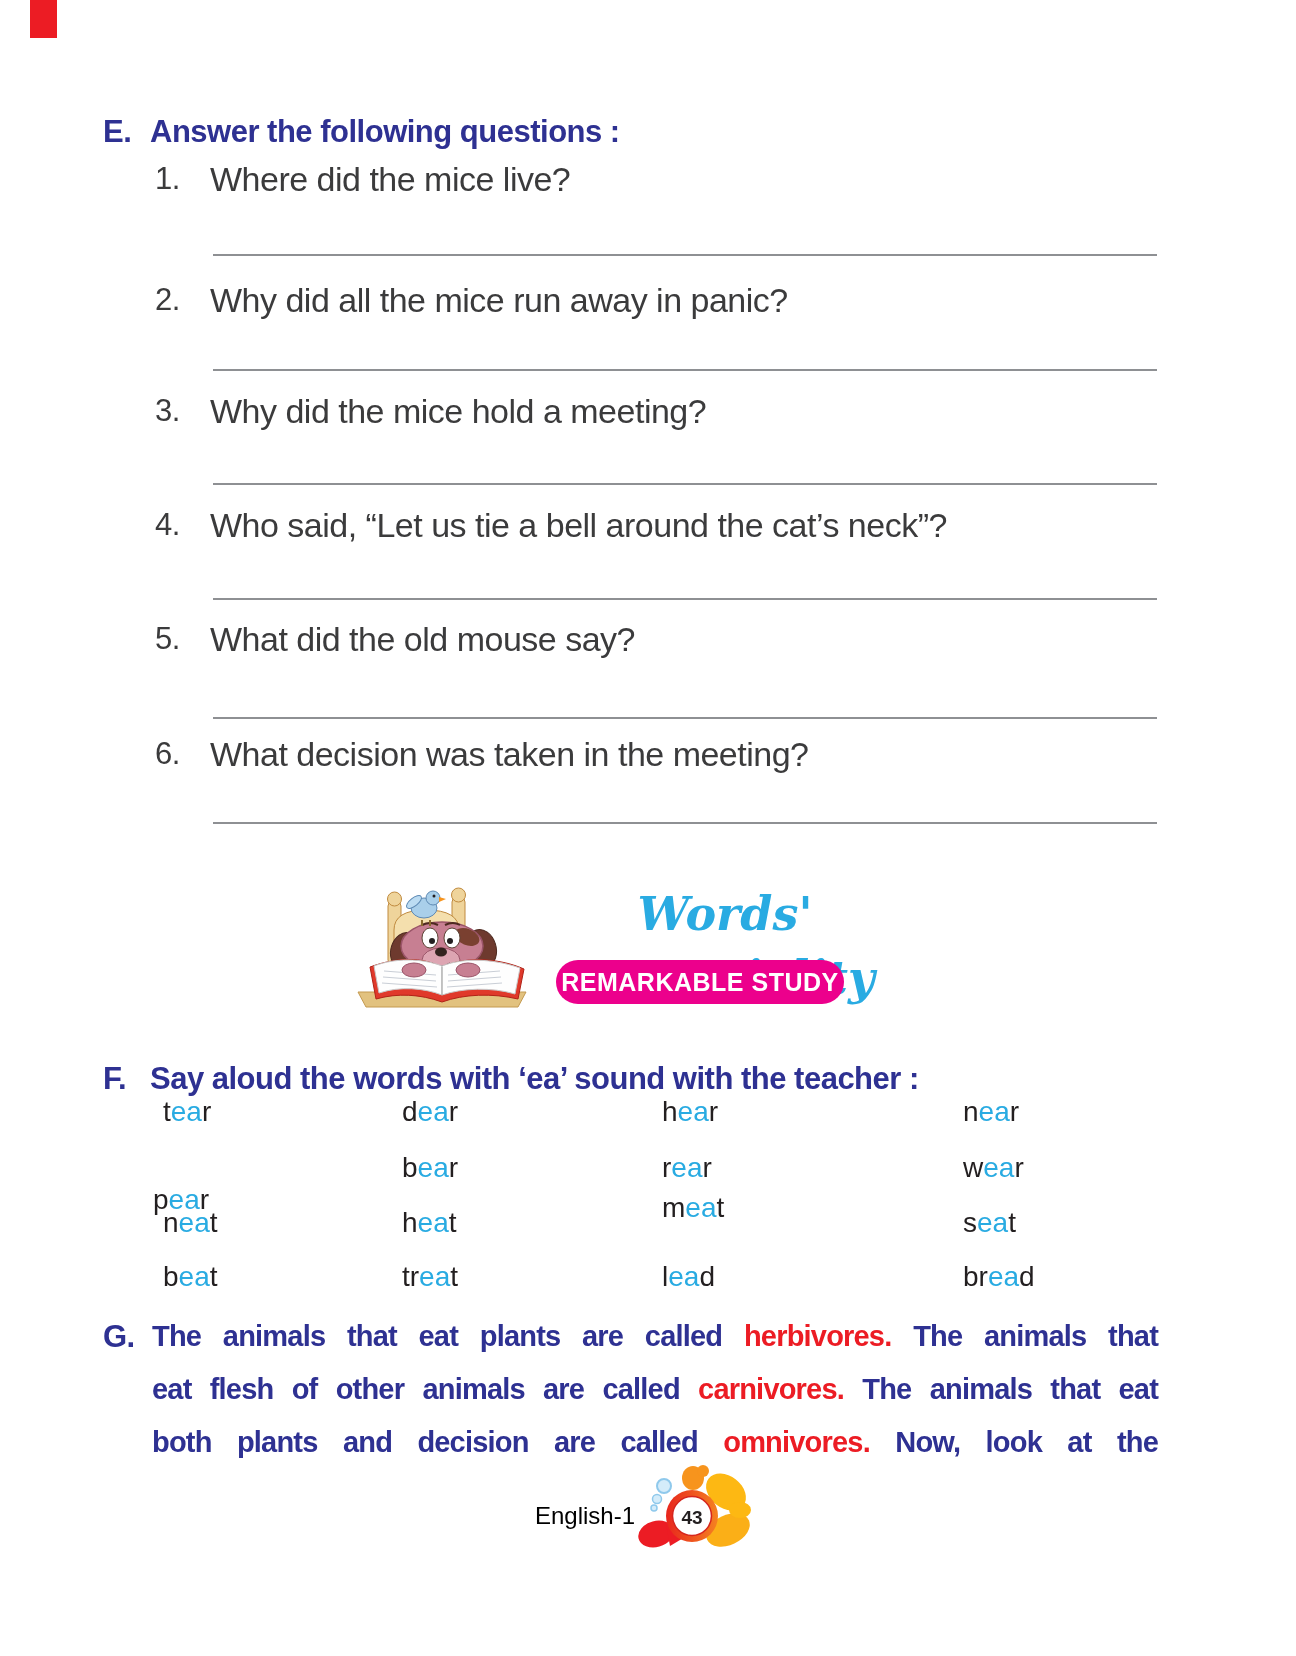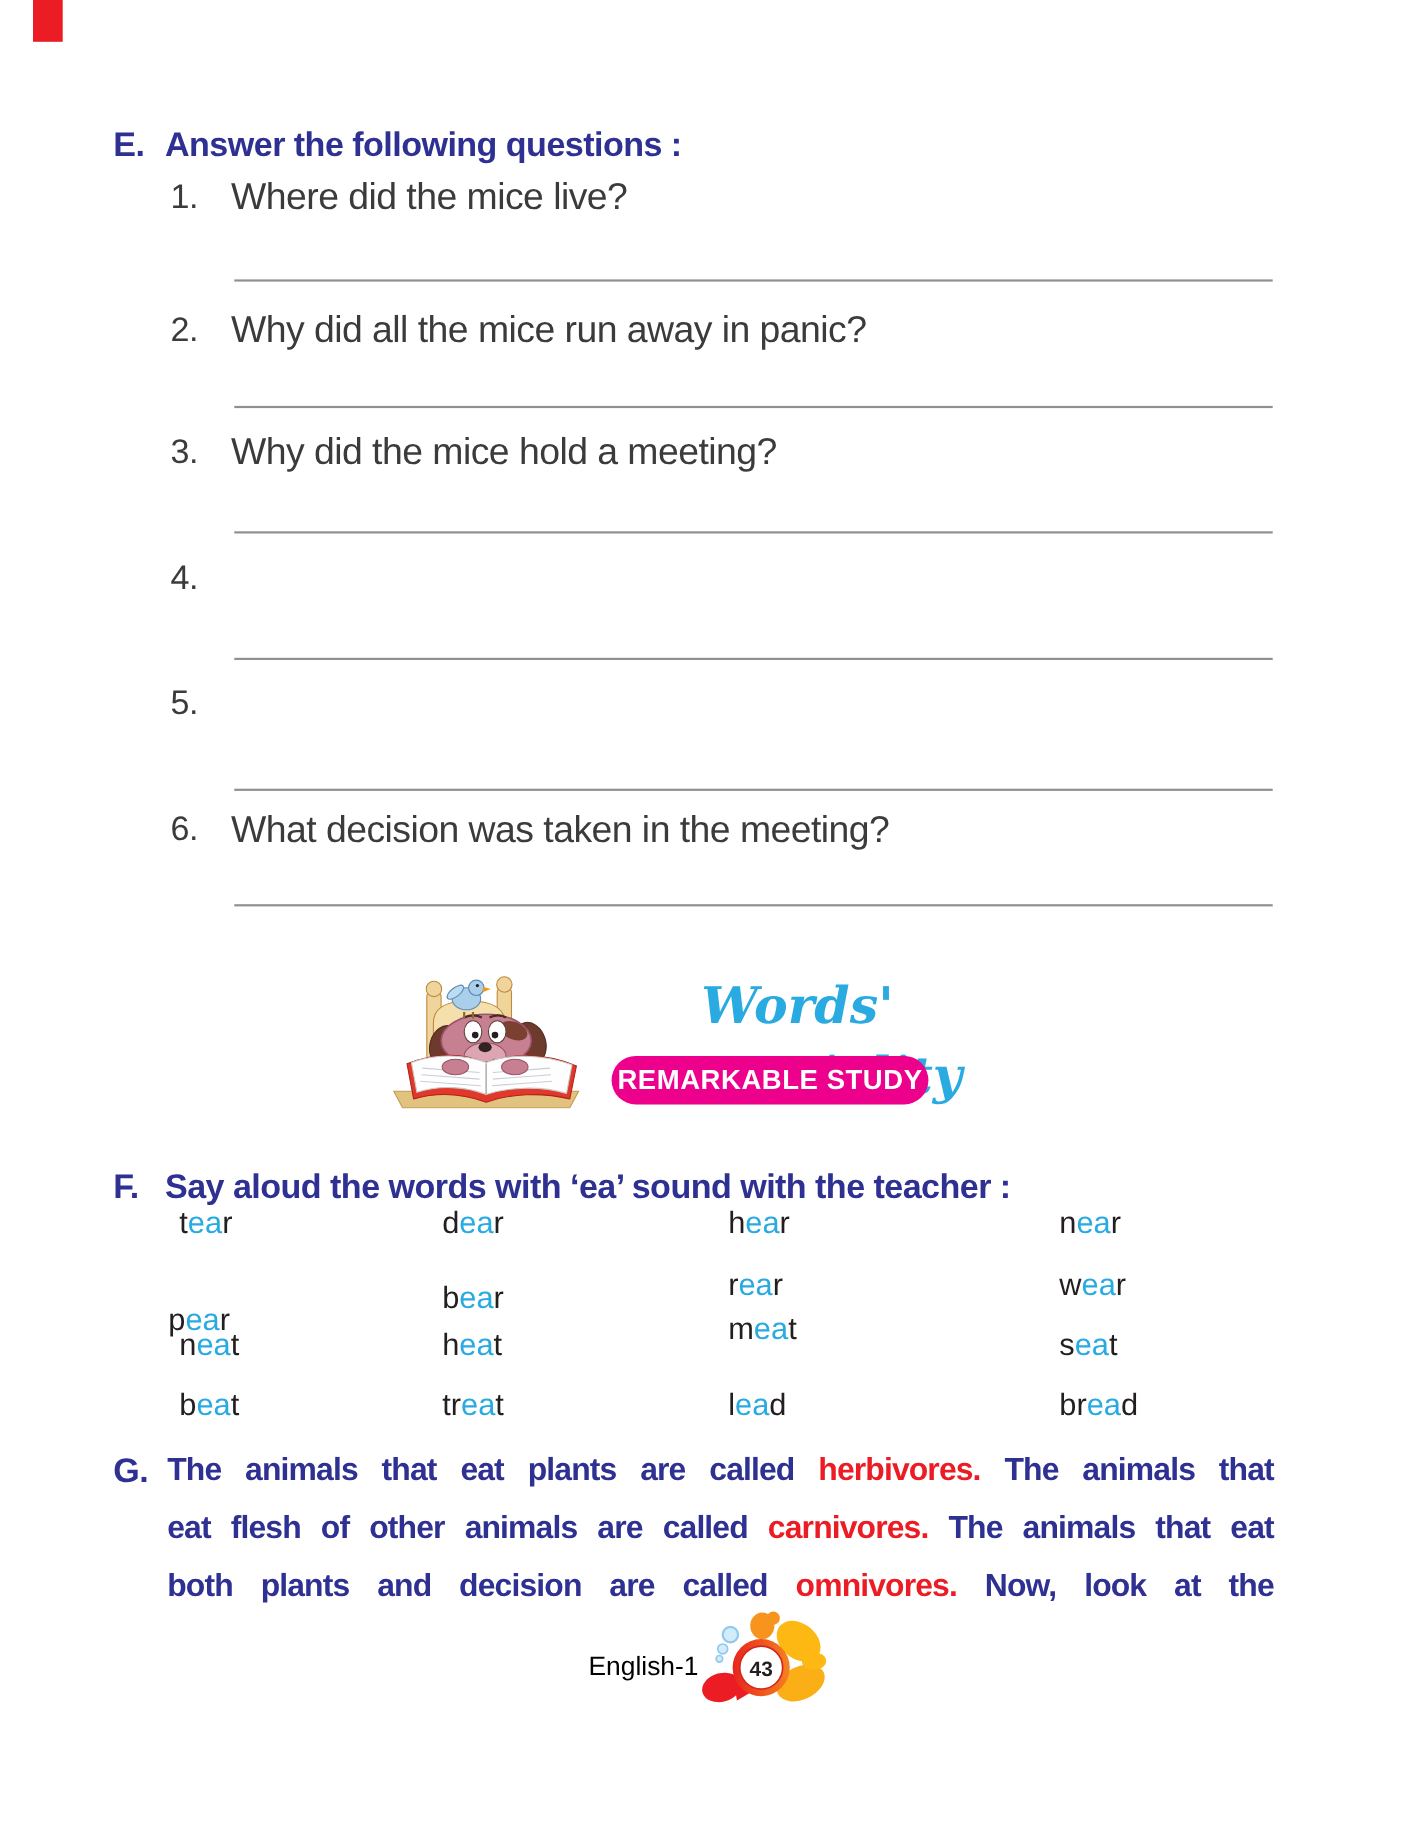--- a/index.html
+++ b/index.html
@@ -48,23 +48,25 @@
 
   <div class="q-num" style="top:280px;">2.</div>
   <div class="q-text" style="top:280px;">Why did all the mice run away in panic?</div>
   <div class="answer-line" style="top:369px;"></div>
 
   <div class="q-num" style="top:391px;">3.</div>
   <div class="q-text" style="top:391px;">Why did the mice hold a meeting?</div>
   <div class="answer-line" style="top:483px;"></div>
 
   <div class="q-num" style="top:505px;">4.</div>
+  <div class="q-text" style="top:505px;">Who said, “Let us tie a bell around the cat’s neck”?</div>
   <div class="answer-line" style="top:598px;"></div>
 
   <div class="q-num" style="top:619px;">5.</div>
+  <div class="q-text" style="top:619px;">What did the old mouse say?</div>
   <div class="answer-line" style="top:717px;"></div>
 
   <div class="q-num" style="top:734px;">6.</div>
   <div class="q-text" style="top:734px;">What decision was taken in the meeting?</div>
   <div class="answer-line" style="top:822px;"></div>
 
   <svg class="abs" style="left:352px;top:846px;" width="180" height="162" viewBox="0 0 180 162">
     <g>
       <rect x="36" y="56" width="13" height="62" rx="4" fill="#efd49b" stroke="#c08a3e"></rect>
       <circle cx="42.5" cy="53" r="7" fill="#efd49b" stroke="#c08a3e"></circle>
@@ -116,21 +118,21 @@
 
   <div class="abs sec-label" style="left:103px;top:1059px;">F.</div>
   <div class="abs sec-title" style="left:150px;top:1059px;">Say aloud the words with ‘ea’ sound with the teacher :</div>
 
   <div class="abs word" style="left:163px;top:1094px;"><span>t</span><span class="hl">ea</span><span>r</span></div>
   <div class="abs word" style="left:402px;top:1094px;"><span>d</span><span class="hl">ea</span><span>r</span></div>
   <div class="abs word" style="left:662px;top:1094px;"><span>h</span><span class="hl">ea</span><span>r</span></div>
   <div class="abs word" style="left:963px;top:1094px;"><span>n</span><span class="hl">ea</span><span>r</span></div>
 
   <div class="abs word" style="left:153px;top:1150px;margin-top:32px;"><span>p</span><span class="hl">ea</span><span>r</span></div>
-  <div class="abs word" style="left:402px;top:1150px;margin-top:12px;"><span>b</span><span class="hl">ea</span><span>r</span></div>
+  <div class="abs word" style="left:402px;top:1150px;"><span>b</span><span class="hl">ea</span><span>r</span></div>
   <div class="abs word" style="left:662px;top:1150px;"><span>r</span><span class="hl">ea</span><span>r</span></div>
   <div class="abs word" style="left:963px;top:1150px;"><span>w</span><span class="hl">ea</span><span>r</span></div>
 
   <div class="abs word" style="left:163px;top:1205px;"><span>n</span><span class="hl">ea</span><span>t</span></div>
   <div class="abs word" style="left:402px;top:1205px;"><span>h</span><span class="hl">ea</span><span>t</span></div>
   <div class="abs word" style="left:662px;top:1190px;text-align:right;"><span>m</span><span class="hl">ea</span><span>t</span></div>
   <div class="abs word" style="left:963px;top:1205px;"><span>s</span><span class="hl">ea</span><span>t</span></div>
 
   <div class="abs word" style="left:163px;top:1259px;"><span>b</span><span class="hl">ea</span><span>t</span></div>
   <div class="abs word" style="left:402px;top:1259px;"><span>tr</span><span class="hl">ea</span><span>t</span></div>

